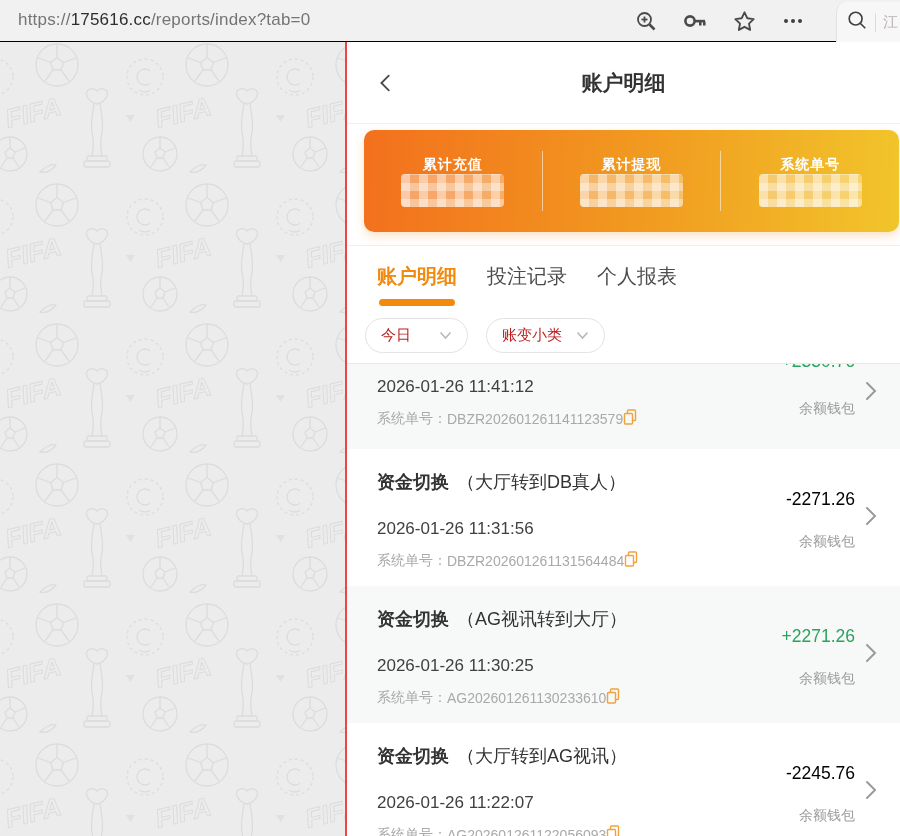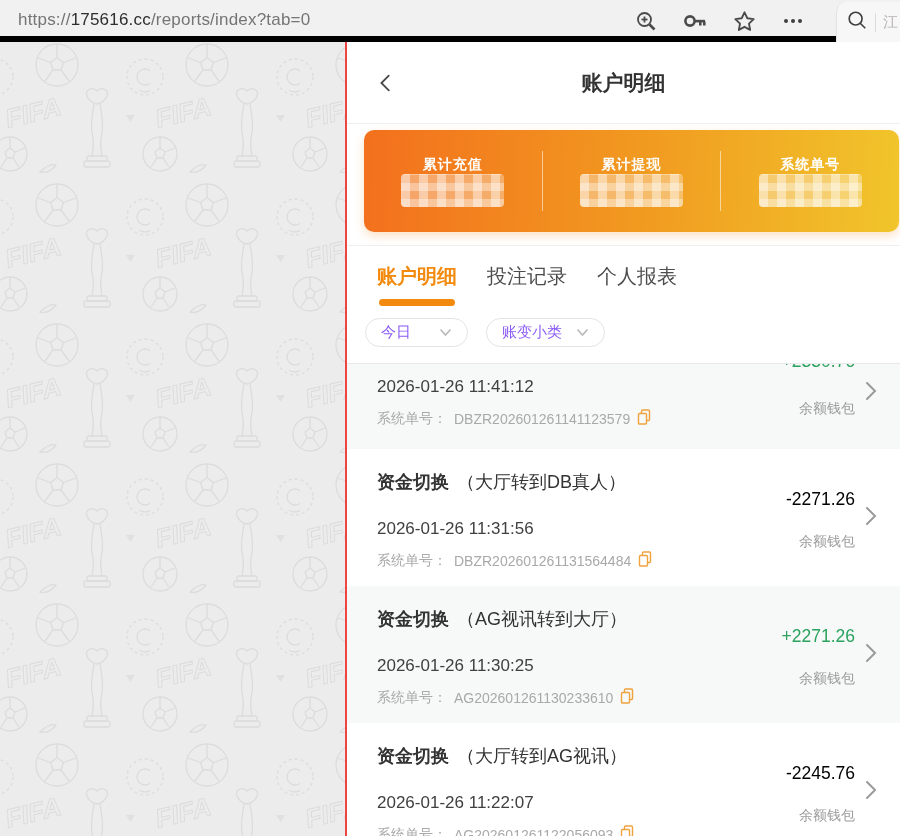--- a/index.html
+++ b/index.html
@@ -1,20 +1,20 @@
 <!DOCTYPE html>
 <html><head>
 <meta charset="utf-8">
 <style>
   * { margin:0; padding:0; box-sizing:border-box; }
   html,body { width:900px; height:836px; overflow:hidden; font-family:"Liberation Sans",sans-serif; background:#fff; }
 
   
   .browser-bar { position:absolute; left:0; top:0; width:900px; height:42px;
-    background:#f2f1f1; border-bottom:6px solid #000000; z-index:30; }
+    background:#f2f1f1; border-bottom:1px solid #000000; z-index:30; }
   .url-text { position:absolute; left:18px; top:10px; font-size:17px; color:#757575; letter-spacing:.2px; cursor:text; }
   .url-text .domain { color:#2e2e2e; }
   .bar-icons { position:absolute; left:632px; top:0; height:42px; display:flex; align-items:center; gap:21px; }
   .bar-icon { width:28px; height:28px; display:flex; align-items:center; justify-content:center; cursor:pointer; }
   .find-panel { position:absolute; right:0; top:2px; height:40px; width:64px; background:#f8f7f7;
     border-left:1px solid #e3e1e1; border-top-left-radius:10px; display:flex; align-items:center;
     padding-left:9px; overflow:hidden; }
   .find-hint { font-size:15px; color:#b5b2b0; border-left:1px solid #dcdcdc; padding-left:7px; margin-left:7px; white-space:nowrap; }
 
   
@@ -42,36 +42,36 @@
       repeating-linear-gradient(90deg, rgba(255,255,255,.55) 0 9px, rgba(255,255,255,.22) 9px 18px),
       repeating-linear-gradient(0deg, rgba(255,255,255,.45) 0 8px, rgba(255,255,255,.15) 8px 16px); }
 
   .tabs { height:72px; display:flex; align-items:flex-start; padding:17px 0 0 30px; gap:30px; background:#fff; }
   .tab { font-size:20px; color:#4d4d4d; cursor:pointer; position:relative; padding-bottom:16px; }
   .tab.active { color:#f28a0e; font-weight:bold; }
   .tab.active .tab-underline { position:absolute; left:2px; right:2px; bottom:0; height:7px;
     border-radius:4px; background:#f28a0e; }
 
   .filters { height:45px; display:flex; gap:18px; padding-left:18px; background:#fff; }
-  .filter-pill { height:29px; border:1px solid #e3e3e3; border-radius:18px; background:#fff;
-    display:flex; align-items:center; padding:0 15px; color:#8b5cf6; font-size:15px; gap:14px; cursor:pointer; }
+  .filter-pill { height:35px; border:1px solid #e3e3e3; border-radius:18px; background:#fff;
+    display:flex; align-items:center; padding:0 15px; color:#b91c1c; font-size:15px; gap:14px; cursor:pointer; }
   .filter-pill.wide-gap { gap:28px; }
 
   
   .txn-list { border-top:1px solid #e9e9e9; }
   .txn-row { position:relative; padding:0 30px; background:#fff; cursor:pointer; }
   .txn-row.gray { background:#f7f8f8; }
   .txn-row.partial { height:85px; overflow:hidden; }
   .txn-row.full { height:137px; padding-top:21px; }
   .txn-title { font-size:18px; color:#333; }
   .txn-title .t-main { font-weight:bold; margin-right:8px;text-align:center; }
   .txn-time { font-size:17px; color:#404040; }
   .full .txn-time { margin-top:25px; }
   .partial .txn-time { padding-top:13px; }
-  .txn-order { margin-top:12px; font-size:14px; color:#a9a9a9; display:flex; align-items:center; gap:7px; }
+  .txn-order { margin-top:12px; font-size:14px; color:#a9a9a9; display:flex; align-items:center; }
   .txn-amount { position:absolute; right:45px; font-size:17.5px; }
   .full .txn-amount { top:40px; }
   .neg { color:#000000; }
   .pos { color:#2ba35e; }
   .amount-clip { position:absolute; right:45px; top:0; height:7px; width:110px; overflow:hidden; }
   .amount-clip .txn-amount-inner { position:absolute; bottom:-1px; right:0; font-size:17.5px; }
   .txn-wallet { position:absolute; right:45px; font-size:14px; color:#9c9c9c; }
   .full .txn-wallet { top:84px; }
   .partial .txn-wallet { top:36px; }
   .chevron-right { position:absolute; right:18px; width:24px; height:24px; }

